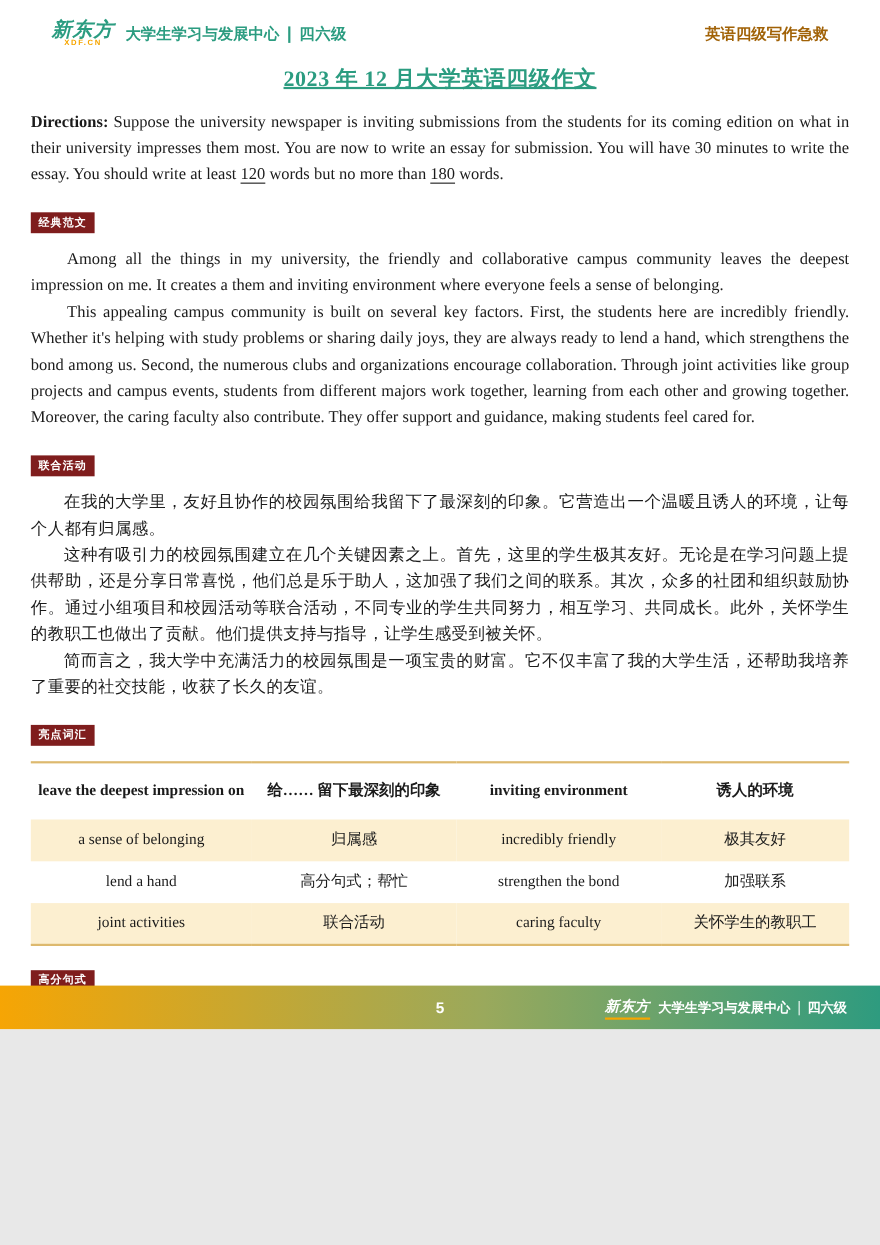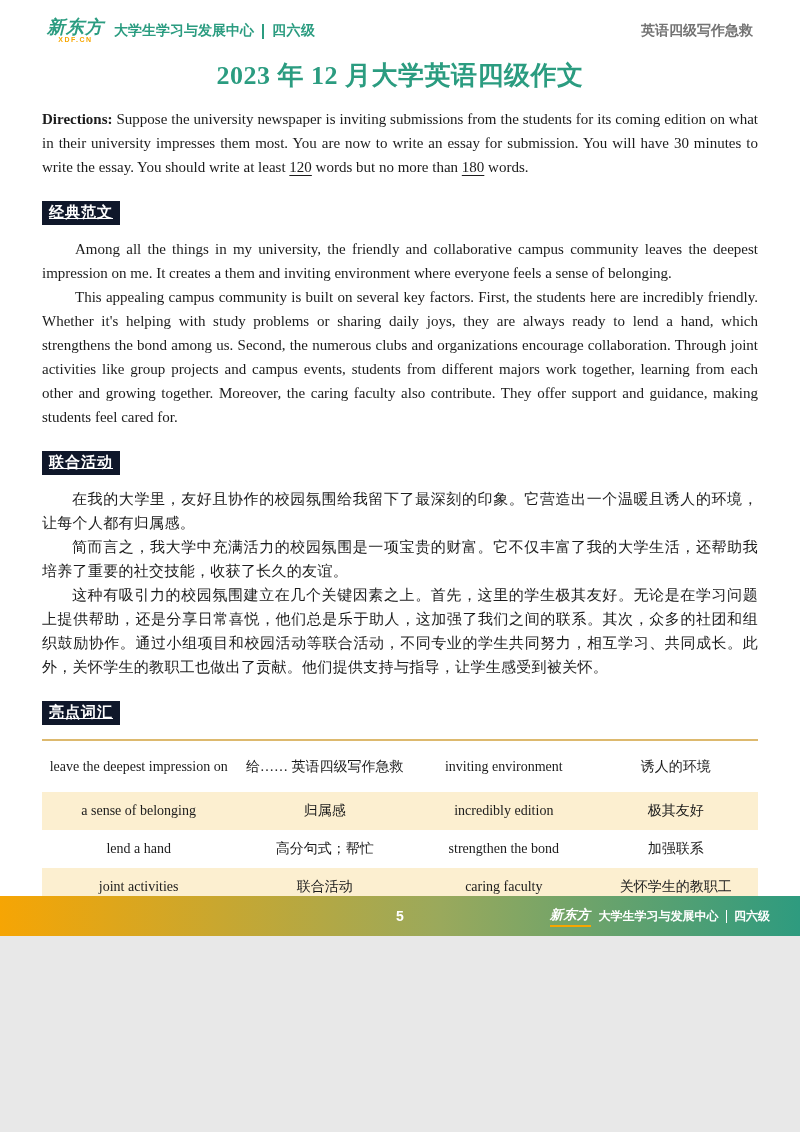--- a/index.html
+++ b/index.html
@@ -5,21 +5,21 @@
   html,body{margin:0;padding:0;background:#e8e8e8;}
   .page{
     position:relative;
     width:800px;height:936px;
     margin:0 auto;
     background:#ffffff;
     font-family:"Liberation Serif","DejaVu Serif",serif;
     color:#1b1b1b;
     overflow:hidden;
   }
-  .content{padding:0 42px;}
+  .content{padding:0 28px;}
 
   
   .page-header{
     display:flex;justify-content:space-between;align-items:center;
     padding:18px 47px 0 47px;
     font-family:"Liberation Sans","DejaVu Sans",sans-serif;
   }
   .brand{display:flex;align-items:center;}
   .logo{display:flex;flex-direction:column;align-items:center;margin-right:10px;}
   .logo-cn{
@@ -27,47 +27,46 @@
     letter-spacing:1px;line-height:18px;
   }
   .logo-url{
     color:#f7a600;font-size:7px;font-weight:700;letter-spacing:1.5px;line-height:8px;
   }
   .brand-name{color:#2b9c80;font-size:14px;font-weight:700;}
   .brand-divider{
     width:2px;height:15px;background:#2b9c80;margin:0 8px;display:inline-block;
   }
   .brand-level{color:#2b9c80;font-size:14px;font-weight:900;letter-spacing:0.5px;}
-  .header-right{color:#737373;font-size:14px;font-weight:700;}
+  .header-right{color:#a16207;font-size:14px;font-weight:700;}
 
   
   .doc-title{
     margin:14px 0 10px 0;
     text-align:center;
     color:#2b9c80;
-    font-size:26px;font-weight:700;letter-spacing:0.5px;
+    font-size:20px;font-weight:700;letter-spacing:0.5px;text-decoration:underline;
   }
 
   
   .directions{
     margin:14px 0 0 0;
     font-size:15px;line-height:24px;text-align:justify;
   }
   .directions .u{text-decoration:underline;text-underline-offset:3px;}
 
   .section-label{
     display:inline-block;
     margin:22px 0 0 0;
-    background:#0f172a;
+    background:#7f1d1d;
     color:#ffffff;
     font-family:"Liberation Sans","DejaVu Sans",sans-serif;
-    font-size:15px;font-weight:700;
+    font-size:10px;font-weight:700;
     padding:2px 7px 3px 7px;
     letter-spacing:1px;
-    text-decoration:underline;
   }
 
   .essay p,.translation p{
     margin:0;
     font-size:15px;line-height:24px;text-align:justify;
   }
   .essay{margin-top:12px;}
   .essay p{text-indent:2.2em;}
   .translation{margin-top:12px;}
   .translation p{text-indent:2em;letter-spacing:0.3px;}
@@ -80,21 +79,21 @@
     border-top:2px solid #ddb96e;
     border-bottom:2px solid #ddb96e;
     font-size:14px;
   }
   .vocab-table td{
     text-align:center;vertical-align:middle;
     padding:7px 4px;
     line-height:22px;
   }
   .vocab-table tr{height:38px;}
-  .vocab-table tr:first-child{height:52px;}
+  .vocab-table tr:first-child{height:52px;font-weight:bold;}
   .vocab-table tr:nth-child(even){background:#fcefd0;}
   .vocab-table td:nth-child(1){width:27%;}
   .vocab-table td:nth-child(2){width:25%;}
   .vocab-table td:nth-child(3){width:25%;}
   .vocab-table td:nth-child(4){width:23%;}
 
   
   .pattern-sentence{
     margin:16px 0 0 0;
     font-size:15px;line-height:23px;text-align:justify;
@@ -158,38 +157,38 @@
 
     <div class="essay">
       <p>Among all the things in my university, the friendly and collaborative campus community leaves the deepest impression on me. It creates a them and inviting environment where everyone feels a sense of belonging.</p>
       <p>This appealing campus community is built on several key factors. First, the students here are incredibly friendly. Whether it's helping with study problems or sharing daily joys, they are always ready to lend a hand, which strengthens the bond among us. Second, the numerous clubs and organizations encourage collaboration. Through joint activities like group projects and campus events, students from different majors work together, learning from each other and growing together. Moreover, the caring faculty also contribute. They offer support and guidance, making students feel cared for.</p>
     </div>
 
     <div class="section-label">联合活动</div>
 
     <div class="translation">
       <p>在我的大学里，友好且协作的校园氛围给我留下了最深刻的印象。它营造出一个温暖且诱人的环境，让每个人都有归属感。</p>
+      <p>这种有吸引力的校园氛围建立在几个关键因素之上。首先，这里的学生极其友好。无论是在学习问题上提供帮助，还是分享日常喜悦，他们总是乐于助人，这加强了我们之间的联系。其次，众多的社团和组织鼓励协作。通过小组项目和校园活动等联合活动，不同专业的学生共同努力，相互学习、共同成长。此外，关怀学生的教职工也做出了贡献。他们提供支持与指导，让学生感受到被关怀。</p>
       <p>简而言之，我大学中充满活力的校园氛围是一项宝贵的财富。它不仅丰富了我的大学生活，还帮助我培养了重要的社交技能，收获了长久的友谊。</p>
-      <p>这种有吸引力的校园氛围建立在几个关键因素之上。首先，这里的学生极其友好。无论是在学习问题上提供帮助，还是分享日常喜悦，他们总是乐于助人，这加强了我们之间的联系。其次，众多的社团和组织鼓励协作。通过小组项目和校园活动等联合活动，不同专业的学生共同努力，相互学习、共同成长。此外，关怀学生的教职工也做出了贡献。他们提供支持与指导，让学生感受到被关怀。</p>
     </div>
 
     <div class="section-label">亮点词汇</div>
 
     <table class="vocab-table">
       <tbody>
         <tr>
           <td>leave the deepest impression on</td>
-          <td>给…… 英语四级写作急救</td>
+          <td>给…… 留下最深刻的印象</td>
           <td>inviting environment</td>
           <td>诱人的环境</td>
         </tr>
         <tr>
           <td>a sense of belonging</td>
           <td>归属感</td>
-          <td>incredibly edition</td>
+          <td>incredibly friendly</td>
           <td>极其友好</td>
         </tr>
         <tr>
           <td>lend a hand</td>
           <td>高分句式；帮忙</td>
           <td>strengthen the bond</td>
           <td>加强联系</td>
         </tr>
         <tr>
           <td>joint activities</td>

